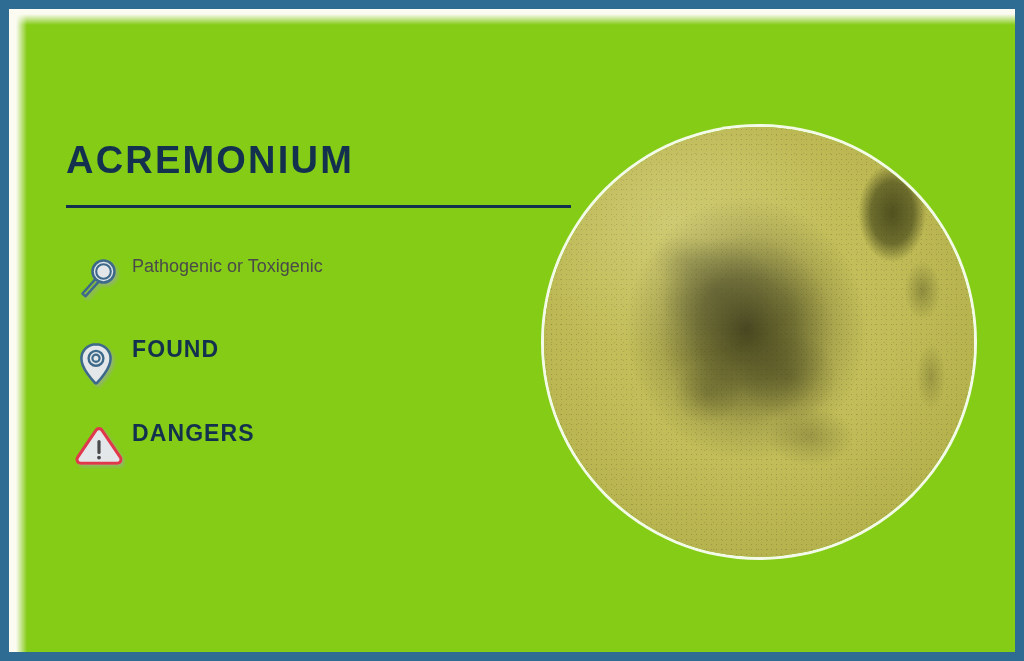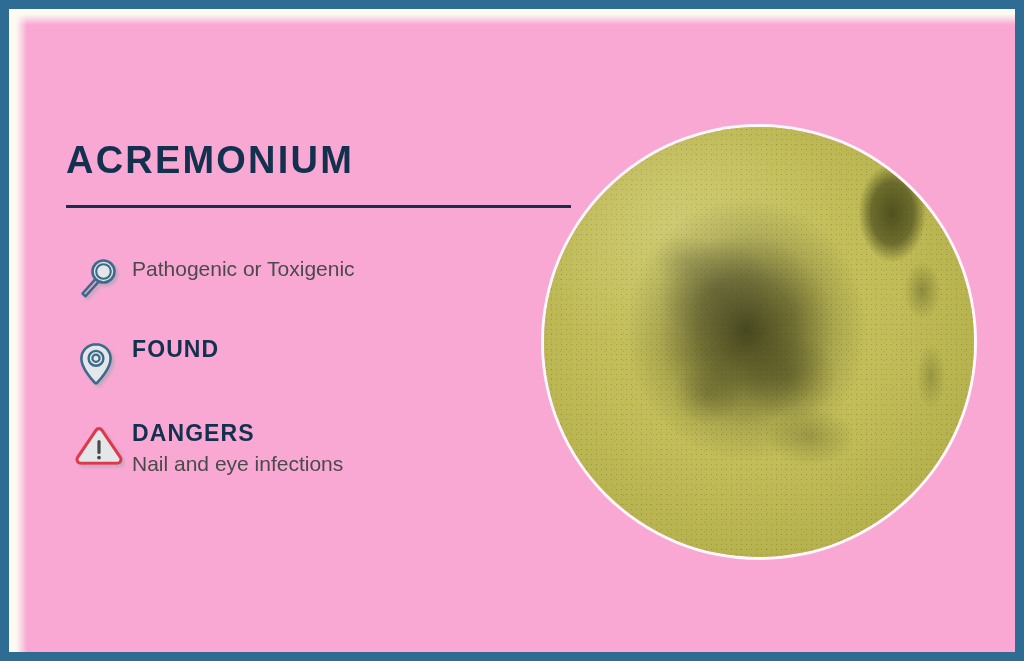--- a/index.html
+++ b/index.html
@@ -17,21 +17,21 @@
     position: relative;
     width: 1024px;
     height: 661px;
     background: #2e6c93;          
     padding: 9px;
   }
   .card-inner {
     position: relative;
     width: 100%;
     height: 100%;
-    background: #f9a8d4;          
+    background: #84cc16;          
     overflow: hidden;
   }
   
   .card-inner::before {
     content: "";
     position: absolute;
     inset: 0;
     background:
       linear-gradient(90deg, #fbfbf2 0px, #fbfbf2 7px, rgba(251,251,242,0) 18px),
       linear-gradient(180deg, #fbfbf2 0px, #fbfbf2 5px, rgba(251,251,242,0) 16px);
@@ -96,21 +96,21 @@
   .row-body { flex: 1 1 auto; padding-top: 0; }
 
   .row-head {
     font-size: 23px;
     font-weight: 700;
     letter-spacing: 1.1px;
     color: #13304e;
     line-height: 1.18;
   }
   .row-text {
-    font-size: 21px;
+    font-size: 18px;
     font-weight: 400;
     color: #4a4a4a;
     line-height: 1.33;
     margin-top: 3px;
     white-space: pre-line;
   }
 
   
   .photo-wrap {
     position: absolute;
@@ -263,21 +263,20 @@
               </defs>
               <g filter="url(#sh3)">
                 <path d="M22.9 6.3 4.6 33.4c-1.7 2.5.1 5.9 3.1 5.9h36.6c3 0 4.8-3.4 3.1-5.9L29.1 6.3a3.7 3.7 0 0 0-6.2 0z" fill="#e3e7ea" stroke="#e0394c" stroke-width="3.1" stroke-linejoin="round"></path>
                 <line x1="26" y1="17.5" x2="26" y2="28.5" stroke="#4a4a4a" stroke-width="3.2" stroke-linecap="round"></line>
                 <circle cx="26" cy="33.6" r="1.9" fill="#4a4a4a"></circle>
               </g>
             </svg>
           </div>
           <div class="row-body">
             <div class="row-head">DANGERS</div>
-            <div class="row-text">Nail and eye infections</div>
           </div>
         </div>
 
       </div>
     </div>
 
   </div>
 </div>
 
 </body></html>

